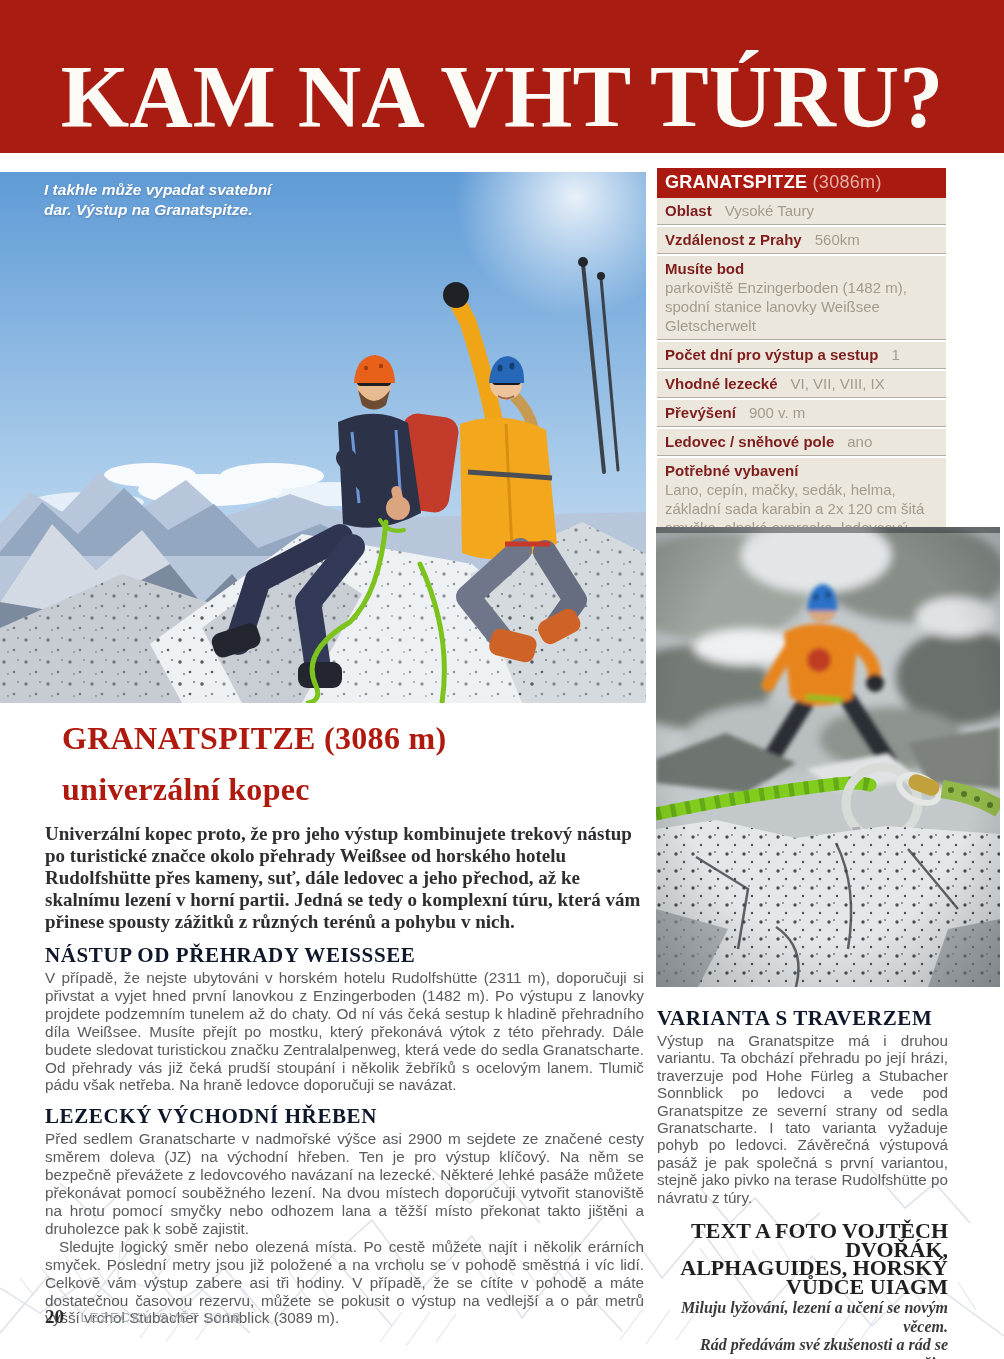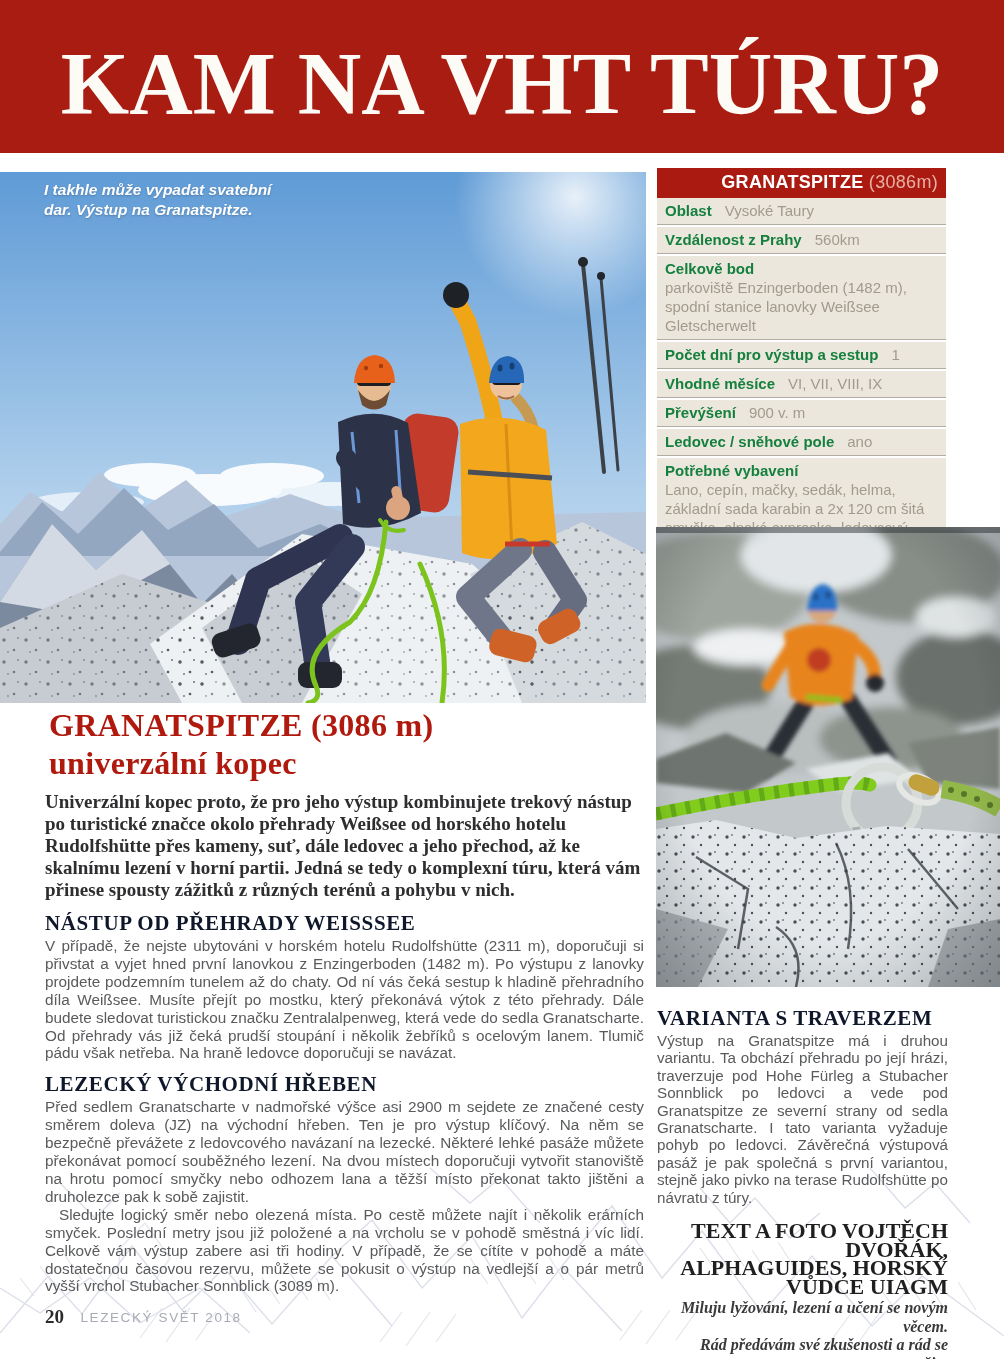--- a/index.html
+++ b/index.html
@@ -1,44 +1,44 @@
 <!DOCTYPE html>
 <html><head>
 <meta charset="utf-8">
 <style>
   html,body{margin:0;padding:0;background:#ffffff;}
   .page{position:relative;width:1004px;height:1359px;background:#fff;overflow:hidden;
         font-family:"Liberation Sans",sans-serif;}
   
   .banner{position:absolute;left:0;top:0;width:1004px;height:153px;background:#a81c12;}
-  .banner h1{margin:3px;padding-top:26px;text-align:center;color:#fdfbf6;
+  .banner h1{margin:16px;padding-top:26px;text-align:center;color:#fdfbf6;
              font-family:"Liberation Serif",serif;font-weight:bold;font-size:88px;
              line-height:110px;letter-spacing:0px;white-space:nowrap;}
   
   .hero{position:absolute;left:0;top:172px;width:646px;height:531px;overflow:hidden;}
   .hero svg{display:block;}
   .hero-caption{position:absolute;left:44px;top:180px;width:260px;color:#ffffff;
                 font-style:italic;font-weight:bold;font-size:15.5px;line-height:20px;
                 text-shadow:0 1px 2px rgba(40,60,90,.35);}
   .photo2{position:absolute;left:656px;top:527px;width:344px;height:460px;overflow:hidden;}
   
   .infobox{position:absolute;left:657px;top:168px;width:289px;}
   .infobox .ihead{background:#ab1a10;color:#fff;font-weight:bold;font-size:18px;
-                  padding:4px 8px 5px 8px;letter-spacing:.3px;text-align:right;}
+                  padding:4px 16px 5px 8px;letter-spacing:.3px;}
   .infobox .ihead .suffix{font-weight:normal;color:#e8b0a6;}
   .irow{background:#ece7dd;border-bottom:1px solid #b3aca0;margin-bottom:2px;
         padding:3px 8px 4px 8px;font-size:15px;line-height:19px;}
-  .irow .ilabel{font-weight:bold;color:#15803d;}
+  .irow .ilabel{font-weight:bold;color:#7f1d1d;}
   .irow .ival{color:#a29a8c;}
   .irow.inline .ival{margin-left:13px;}
   .irow.block .ilabel{display:block;}
   .irow.block .ival{display:block;}
   
   .article{position:absolute;left:45px;top:704px;width:599px;}
-  .article h2{margin:4px;font-family:"Liberation Serif",serif;color:#b0190e;
+  .article h2{margin:17px;font-family:"Liberation Serif",serif;color:#b0190e;
               font-size:32px;line-height:34px;font-weight:bold;letter-spacing:.3px;}
   .lead{margin:11px 0 0 0;font-family:"Liberation Serif",serif;
         font-weight:bold;color:#2e2e30;font-size:19px;line-height:22px;}
   .sechead{margin:10px 0 2px 0;font-family:"Liberation Serif",serif;font-weight:bold;
            color:#0f172a;font-size:21px;line-height:24px;letter-spacing:.6px;}
   .body-text{margin:0;color:#595a5c;font-size:15.3px;line-height:17.9px;text-align:justify;}
   .body-text + .body-text{text-indent:14px;}
   
   .sidecol{position:absolute;left:657px;top:996px;width:291px;}
   .sidecol .body-text{font-size:15.2px;line-height:17.4px;}
@@ -199,28 +199,28 @@
         <span>GRANATSPITZE</span>
         <span class="suffix">(3086m)</span>
       </div>
       <div class="irow inline">
         <span class="ilabel">Oblast</span><span class="ival">Vysoké Taury</span>
       </div>
       <div class="irow inline">
         <span class="ilabel">Vzdálenost z Prahy</span><span class="ival">560km</span>
       </div>
       <div class="irow block">
-        <span class="ilabel">Celkově bod</span>
+        <span class="ilabel">Musíte bod</span>
           <span class="ival">parkoviště Enzingerboden (1482 m), spodní stanice lanovky Weißsee Gletscherwelt</span>
       </div>
       <div class="irow inline">
         <span class="ilabel">Počet dní pro výstup a sestup</span><span class="ival">1</span>
       </div>
       <div class="irow inline">
-        <span class="ilabel">Vhodné měsíce</span><span class="ival">VI, VII, VIII, IX</span>
+        <span class="ilabel">Vhodné lezecké</span><span class="ival">VI, VII, VIII, IX</span>
       </div>
       <div class="irow inline">
         <span class="ilabel">Převýšení</span><span class="ival">900 v. m</span>
       </div>
       <div class="irow inline">
         <span class="ilabel">Ledovec / sněhové pole</span><span class="ival">ano</span>
       </div>
       <div class="irow block">
         <span class="ilabel">Potřebné vybavení</span>
           <span class="ival">Lano, cepín, mačky, sedák, helma, základní sada karabin a 2x 120 cm šitá smyčka, alpská expreska, ledovcový šroub, sada prusíků, mapa, buzola a navigace. Lékárnička a čelovka vždy. Mohou se hodit trekové hole.</span>

